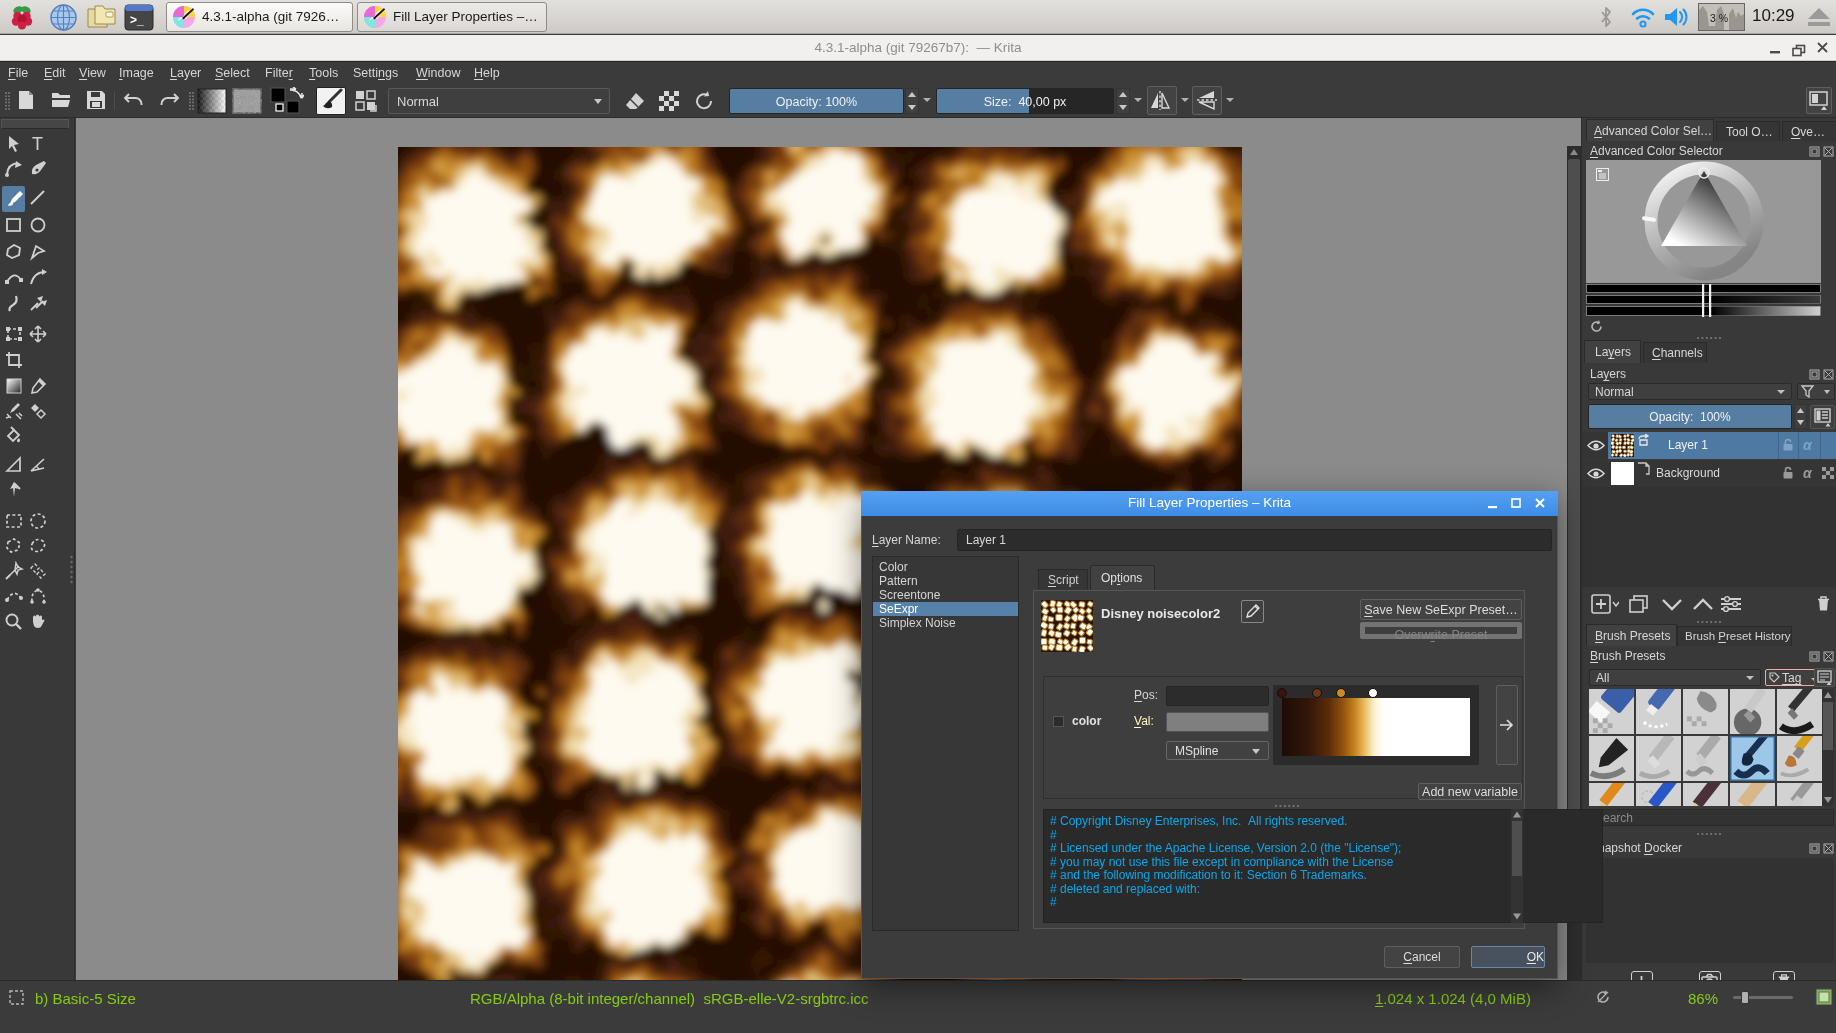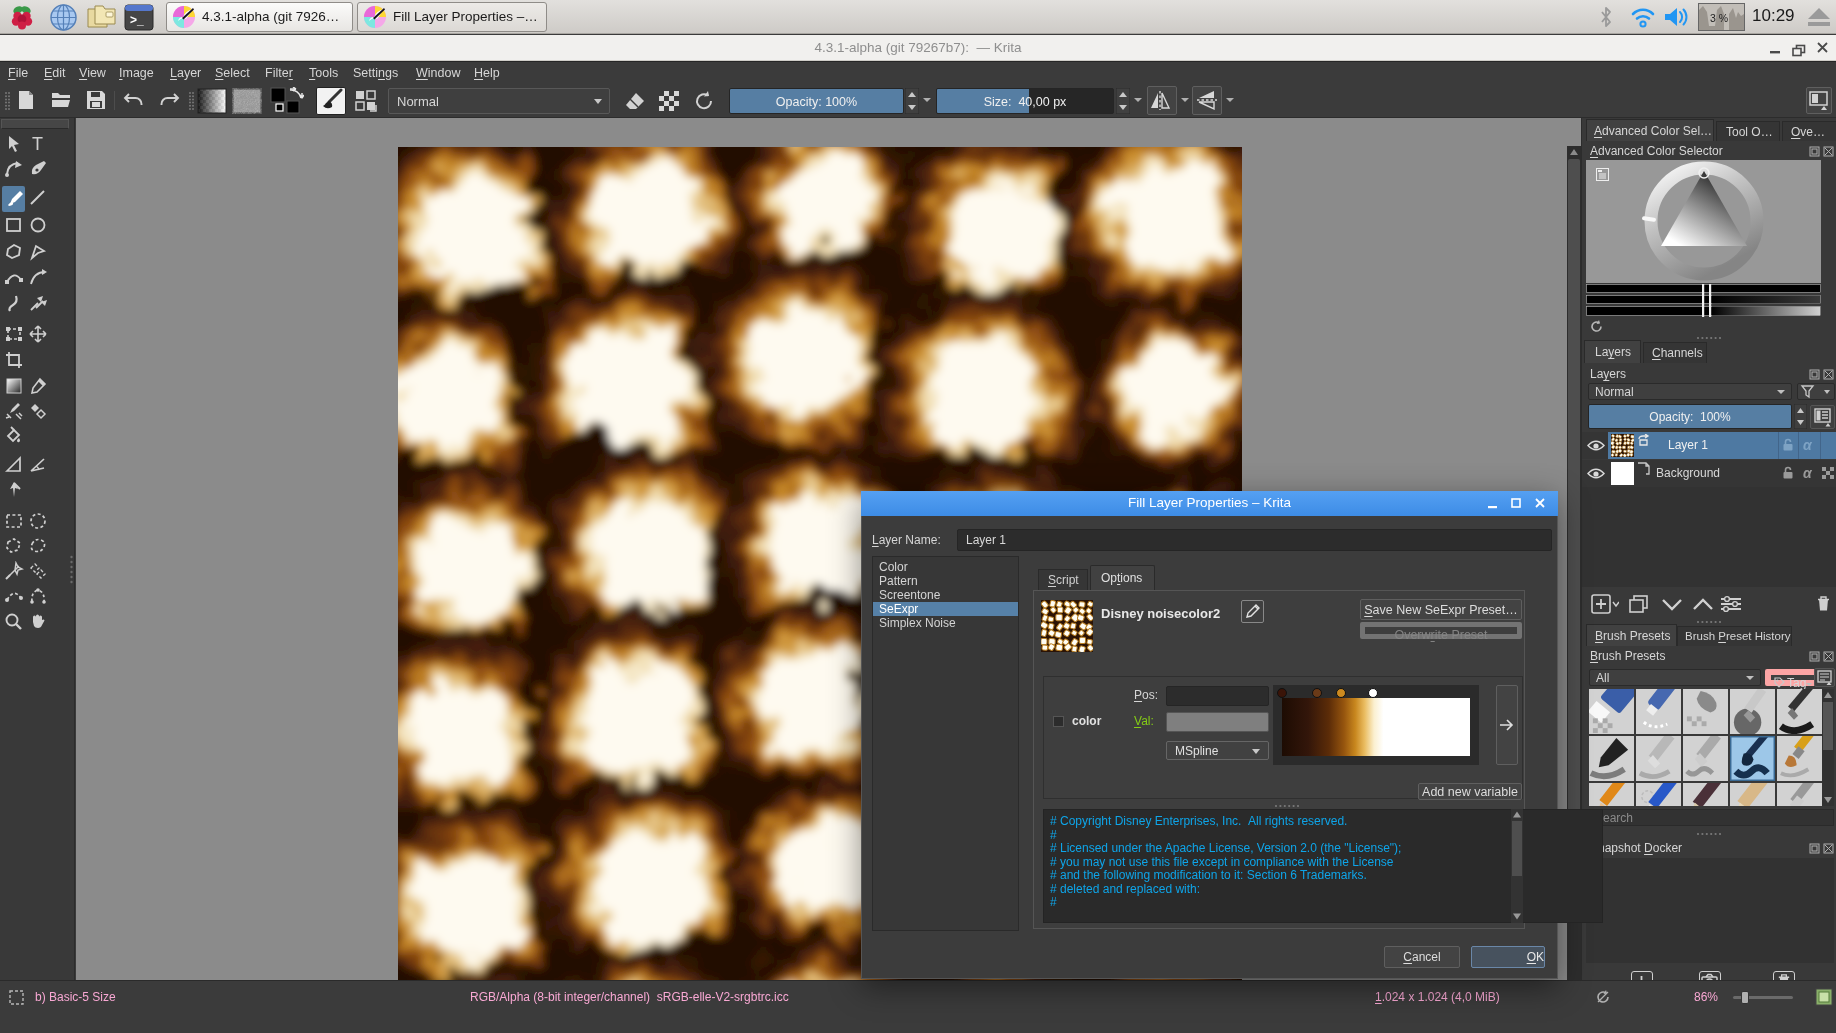--- a/index.html
+++ b/index.html
@@ -756,21 +756,21 @@
       <rect x="3" y="3" width="5" height="5" fill="none" stroke="#b0b0b0"></rect>
     </svg>
     <svg class="abs" style="left:241px;top:533px" width="11" height="11" viewBox="0 0 11 11">
       <rect x="1" y="1" width="9" height="9" fill="none" stroke="#b0b0b0"></rect>
       <path d="M2,2 l7,7 M9,2 l-7,7" stroke="#b0b0b0"></path>
     </svg>
 <div class="abs" style="left:7px;top:551px;width:172px;height:17px;background:#3f3f3f;border:1px solid #2a2a2a;border-radius:2px;">
       <div class="abs" style="left:6px;top:1px;">All</div>
       <div class="abs" style="right:6px;top:6px;width:0;height:0;border-left:4px solid transparent;border-right:4px solid transparent;border-top:4.5px solid #c0c0c0;"></div>
     </div>
-<div class="abs" style="left:183px;top:551px;width:56px;height:17px;background:#3f3f3f;border:6px solid #fca5a5;border-radius:2px;"><svg width="12" height="13" viewBox="0 0 12 13" style="margin-left:2px;margin-top:1px">
+<div class="abs" style="left:183px;top:551px;width:56px;height:17px;background:#3f3f3f;border:1px solid #fca5a5;border-radius:2px;"><svg width="12" height="13" viewBox="0 0 12 13" style="margin-left:2px;margin-top:1px">
         <path d="M2,2 h5 l4,4 -5,5 -4,-4 z" fill="none" stroke="#c8c8c8" stroke-width="1.2"></path>
         <circle cx="4.5" cy="4.5" r="1" fill="#c8c8c8"></circle>
       </svg><div class="abs" style="left:16px;top:1px;"><span class="u">Tag</span></div><div class="abs" style="right:3px;top:8px;width:0;height:0;border-left:3px solid transparent;border-right:3px solid transparent;border-top:3.5px solid #c0c0c0;"></div></div>
 <div class="abs" style="left:232px;top:550px;width:21px;height:19px;background:#3f3f3f;border:1px solid #555;border-radius:2px;"><svg width="19" height="17" viewBox="0 0 19 17">
         <rect x="3" y="2" width="13" height="11" fill="none" stroke="#d0d0d0" stroke-width="1.3"></rect>
         <path d="M5,5 h9 M5,8 h9 M5,11 h5" stroke="#d0d0d0" stroke-width="1.2"></path>
         <path d="M14,13 l2.5,3 h-5 z" fill="#d0d0d0"></path>
       </svg></div>
 <svg class="abs" style="left:7px;top:571px" width="45" height="45" viewBox="0 0 46 46" preserveAspectRatio="xMidYMin slice">
       <rect width="46" height="46" fill="#d2d2d2"></rect>
@@ -914,21 +914,21 @@
 <div class="abs" style="left:117px;top:853px;width:22px;height:22px;border:1.6px solid #d0d0d0;border-radius:3px;"><svg width="19" height="19" viewBox="0 0 19 19">
         <rect x="2" y="5" width="15" height="10" rx="1" fill="none" stroke="#d0d0d0" stroke-width="1.5"></rect>
         <path d="M6,5 l2,-2.5 h3 l2,2.5" fill="none" stroke="#d0d0d0" stroke-width="1.5"></path>
         <circle cx="9.5" cy="10" r="3" fill="none" stroke="#d0d0d0" stroke-width="1.5"></circle>
       </svg></div>
 <div class="abs" style="left:191px;top:853px;width:22px;height:22px;border:1.6px solid #d0d0d0;border-radius:3px;"><svg style="margin-left:2px;margin-top:1px" width="16" height="16" viewBox="0 0 17 17">
 <path d="M3,4.5 h11 M6,4 v-2 h5 v2" fill="none" stroke="#d0d0d0" stroke-width="1.4"></path>
 <path d="M4,4.5 l1,11 h7 l1,-11 z" fill="#d0d0d0"></path>
       </svg></div>
 </div>
-<div class="abs" style="left:0;top:980px;width:1836px;height:33px;background:#3b3b3b;border-top:1px solid #2a2a2a;color:#f9a8d4;font-size:12px;">
+<div class="abs" style="left:0;top:980px;width:1836px;height:33px;background:#3b3b3b;border-top:1px solid #2a2a2a;color:#84cc16;font-size:15px;">
 <svg class="abs" style="left:8px;top:8px" width="17" height="17" viewBox="0 0 17 17">
       <rect x="2" y="2" width="13" height="13" fill="none" stroke="#b8b8b8" stroke-width="1.4" stroke-dasharray="3,2"></rect>
     </svg>
 <div class="abs" style="left:35px;top:9px;">b) Basic-5 Size</div>
 <div class="abs" style="left:470px;top:9px;">RGB/Alpha (8-bit integer/channel) &nbsp;sRGB-elle-V2-srgbtrc.icc</div>
 <div class="abs" style="left:1340px;top:9px;margin-left:35px;"><span class="u">1</span>.024 x 1.024 (4,0 MiB)</div>
 <svg class="abs" style="left:1595px;top:8px" width="16" height="16" viewBox="0 0 16 16">
       <path d="M13,8 a5,5 0 1 1 -2,-4" fill="none" stroke="#b0b0b0" stroke-width="1.6"></path>
       <path d="M11,1 l1,3.5 -3.5,0.5" fill="#b0b0b0"></path>
       <path d="M3,13 L13,3" stroke="#b0b0b0" stroke-width="1.2"></path>
@@ -1031,21 +1031,21 @@
         <div style="margin-top:3px;font-size:12.5px;"><span class="u">S</span>ave New SeExpr Preset…</div>
       </div>
 <div class="abs" style="left:326px;top:31px;width:162px;height:17px;background:#3e3e3e;border:5px solid #737373;border-radius:2px;text-align:center;">
         <div style="margin-top:1px;color:#848484;font-size:12.5px;">Overw<span class="u">r</span>ite Preset</div>
       </div>
 <div class="abs" style="left:9px;top:85px;width:480px;height:123px;border:1px solid #2f2f2f;">
 <div class="abs" style="left:9px;top:39px;width:11px;height:11px;background:#2c2c2c;border:1px solid #555;"></div>
 <div class="abs" style="left:28px;top:37px;color:#e0e0e0;font-weight:bold;">color</div>
 <div class="abs" style="left:90px;top:11px;color:#d6d6d6;"><span class="u">P</span>os:</div>
 <div class="abs inp" style="left:122px;top:9px;width:103px;height:20px;"></div>
-<div class="abs" style="left:90px;top:37px;color:#84cc16;"><span class="u">V</span>al:</div>
+<div class="abs" style="left:90px;top:37px;color:#fef9c3;"><span class="u">V</span>al:</div>
 <div class="abs" style="left:122px;top:35px;width:103px;height:20px;background:#7f7f7f;border:1px solid #555;border-radius:2px;"></div>
 <div class="abs" style="left:122px;top:64px;width:103px;height:19px;background:#414141;border:1px solid #666;border-radius:2px;">
           <div class="abs" style="left:8px;top:2px;color:#e0e0e0;">MSpline</div>
           <div class="abs" style="right:8px;top:7px;width:0;height:0;border-left:4.5px solid transparent;border-right:4.5px solid transparent;border-top:5px solid #c8c8c8;"></div>
         </div>
 <div class="abs" style="left:229px;top:8px;width:206px;height:80px;background:#2b2b2b;">
 <svg class="abs" style="left:0;top:3px" width="206" height="10" viewBox="0 0 206 10">
             <circle cx="9" cy="5" r="4.5" fill="#3a1408" stroke="#111"></circle>
             <circle cx="44" cy="5" r="4.5" fill="#6a3a18" stroke="#111"></circle>
             <circle cx="68" cy="5" r="4.5" fill="#cc8a20" stroke="#111"></circle>

